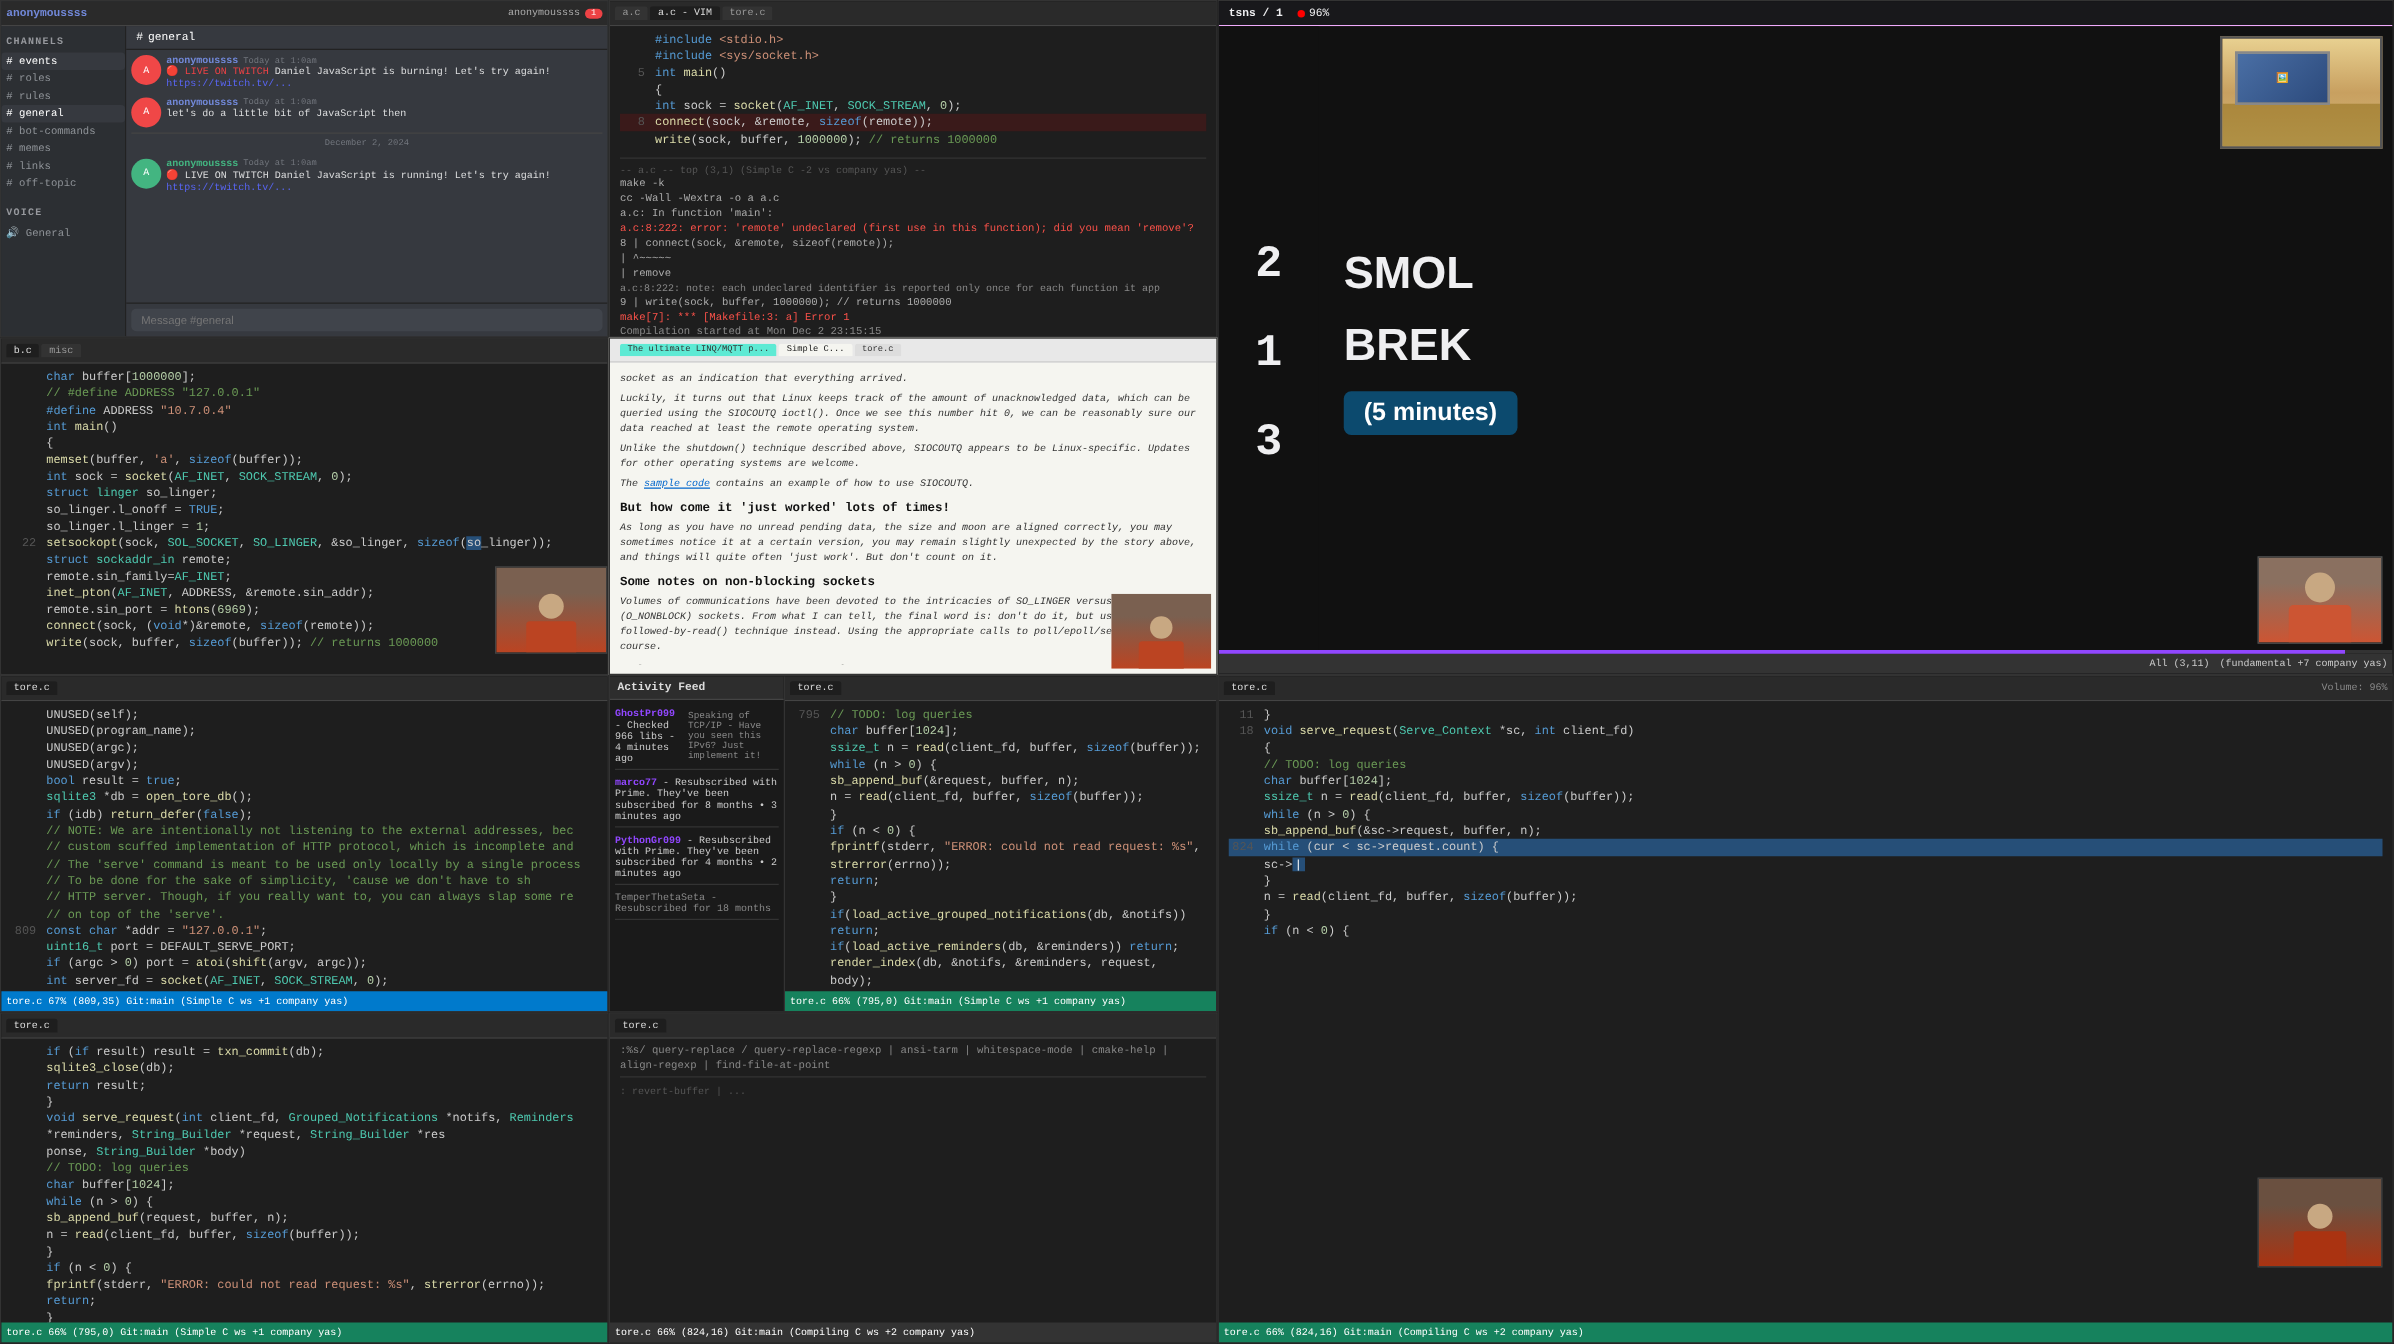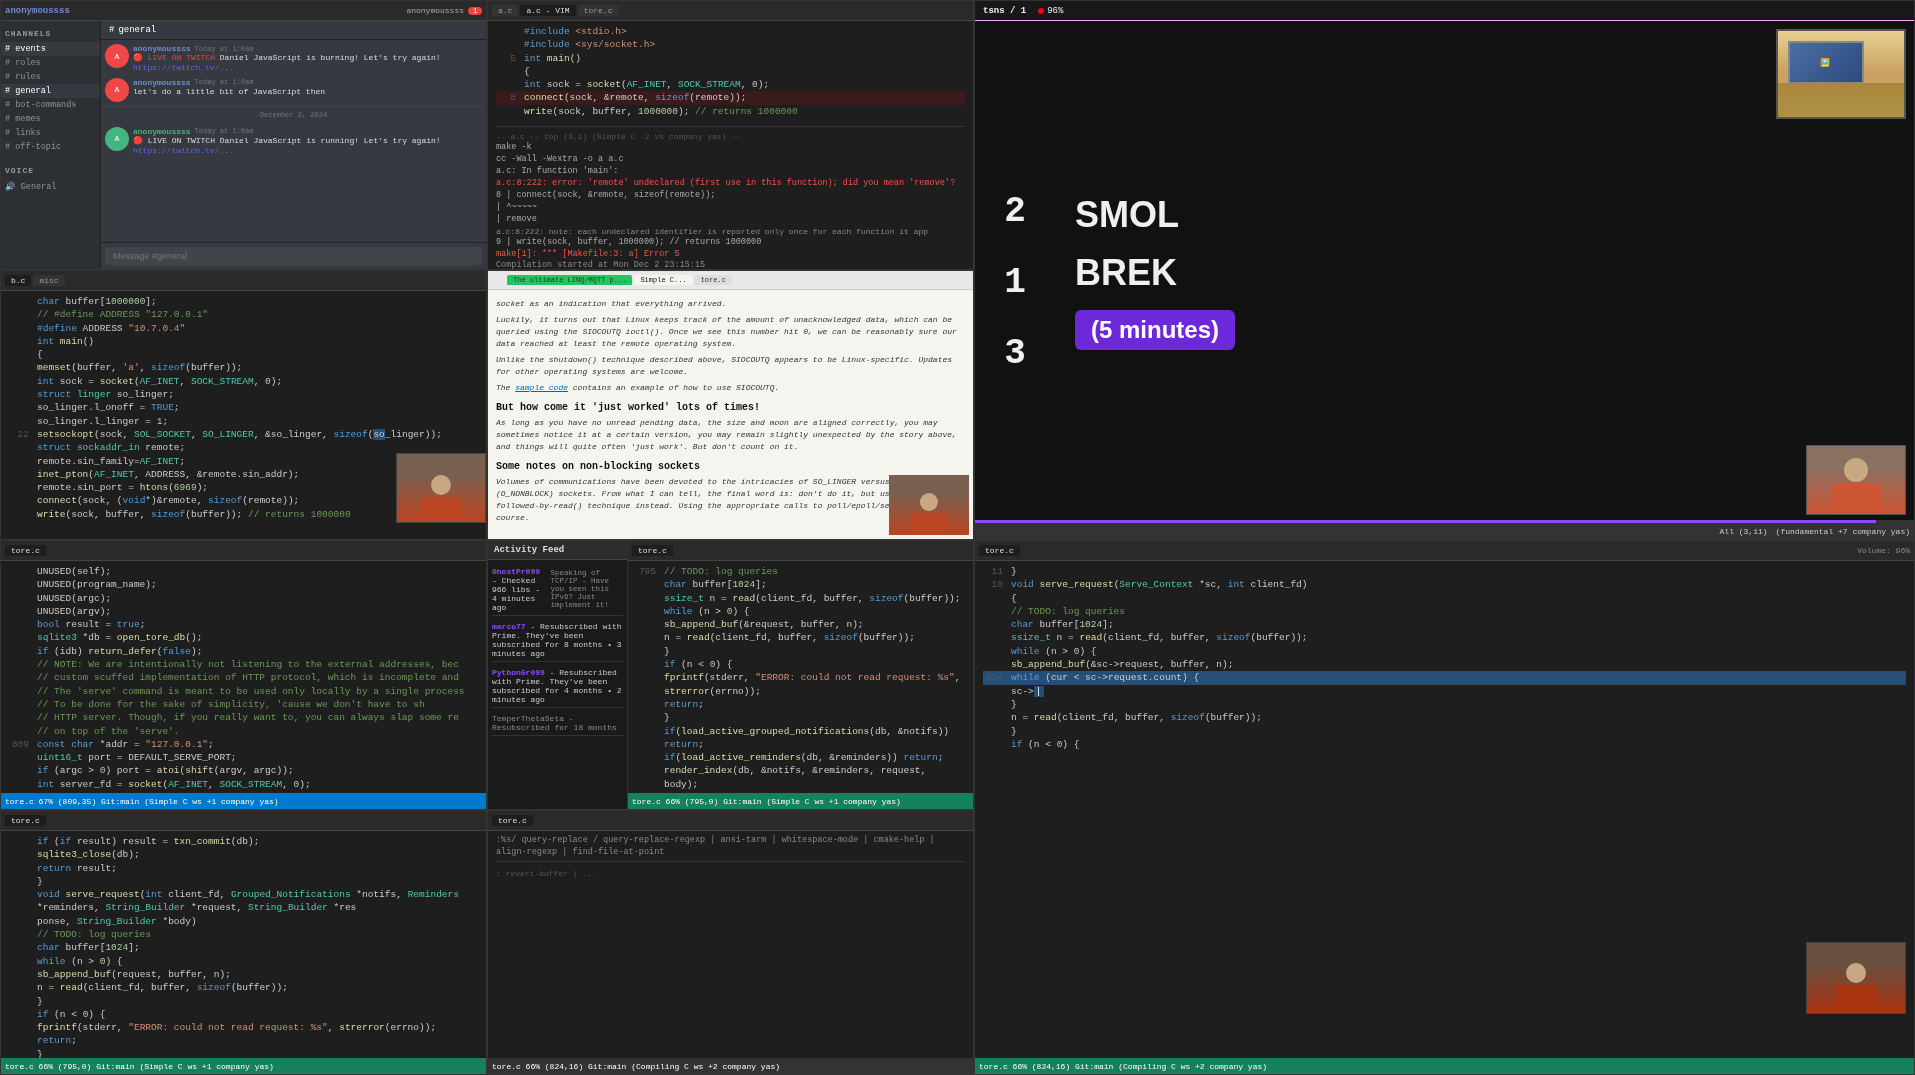--- a/index.html
+++ b/index.html
@@ -430,21 +430,21 @@
         <div style="color:#aaa; font-size:8.5px;">
           <div>make -k</div>
           <div>cc -Wall -Wextra -o a a.c</div>
           <div>a.c: In function 'main':</div>
           <div class="err">a.c:8:222: error: 'remote' undeclared (first use in this function); did you mean 'remove'?</div>
           <div>  8 |     connect(sock, &amp;remote, sizeof(remote));</div>
           <div>    |               ^~~~~~</div>
           <div>    |               remove</div>
           <div style="color:#888; font-size:8px;">a.c:8:222: note: each undeclared identifier is reported only once for each function it app</div>
           <div>  9 |    write(sock, buffer, 1000000);   // returns 1000000</div>
-          <div class="err">make[1]: *** [Makefile:3: a] Error 5</div>
+          <div class="err">make[7]: *** [Makefile:3: a] Error 1</div>
           <div style="color:#888;">Compilation started at Mon Dec  2 23:15:15</div>
         </div>
       </div>
     </div>
     <div class="status-bar">
       
     </div>
   </div>
 
   <div class="panel" style="grid-column:3; grid-row:1/3; background:#0e0e10; display:flex; flex-direction:column;">
@@ -462,21 +462,21 @@
 
       <div style="width:80px; display:flex; flex-direction:column; align-items:center; justify-content:center; gap:30px; background:#111; padding-top:20px;">
         <span style="font-size:36px; font-weight:bold; color:#efeff1;">2</span>
         <span style="font-size:36px; font-weight:bold; color:#efeff1;">1</span>
         <span style="font-size:36px; font-weight:bold; color:#efeff1;">3</span>
       </div>
 
       <div style="flex:1; display:flex; flex-direction:column; align-items:flex-start; justify-content:center; padding-left:20px; gap:16px;">
         <div style="font-size:36px; font-weight:bold; color:#efeff1; font-family:Arial,sans-serif;">SMOL</div>
         <div style="font-size:36px; font-weight:bold; color:#efeff1; font-family:Arial,sans-serif;">BREK</div>
-        <div style="background:#6d28d9; padding:6px 16px; border-radius:6px; font-size:24px; font-weight:bold; color:#fff; font-family:Arial,sans-serif;">(5 minutes)</div>
+        <div style="background:#0c4a6e; padding:6px 16px; border-radius:6px; font-size:20px; font-weight:bold; color:#fff; font-family:Arial,sans-serif;">(5 minutes)</div>
       </div>
 
       <div class="thumbnail-area">
         <div class="thumbnail-room">
 
           <div style="position:absolute; bottom:0; width:100%; height:40%; background:#8b6914; opacity:0.5;"></div>
           <div style="position:absolute; top:10px; left:10px; width:60%; height:50%; background:#c8a060; border:2px solid #888;">
             <div style="width:100%; height:100%; background:linear-gradient(135deg, #4a6fa5 0%, #2c4a7c 100%); display:flex; align-items:center; justify-content:center;">
               <span style="color:#fff; font-size:8px;">🖼️</span>
             </div>
@@ -593,21 +593,21 @@
       <div style="width:100%; height:100%; background:linear-gradient(180deg, #7a6050 30%, #bb4422 100%); display:flex; flex-direction:column; align-items:center; justify-content:flex-end;">
         <div style="width:20px; height:20px; background:#c8a882; border-radius:50%; margin-bottom:2px;"></div>
         <div style="width:40px; height:25px; background:#bb4422; border-radius:3px 3px 0 0;"></div>
       </div>
     </div>
   </div>
 
   <div class="panel blog-panel" style="grid-column:2; grid-row:2;">
     <div class="blog-header">
       <div class="tab-bar">
-        <div class="tab" style="background:#22c55e; color:#333; font-size:7px;margin-left:11px;">The ultimate LINQ/MQTT p...</div>
+        <div class="tab" style="background:#5eead4; color:#333; font-size:7px;">The ultimate LINQ/MQTT p...</div>
         <div class="tab active" style="background:#f5f5f0; color:#111; font-size:7px;">Simple C...</div>
         <div class="tab" style="background:#ddd; color:#333; font-size:7px;">tore.c</div>
       </div>
     </div>
     <div class="blog-content">
       <p>socket as an indication that everything arrived.</p>
       <p>Luckily, it turns out that Linux keeps track of the amount of unacknowledged data, which can be queried using the SIOCOUTQ ioctl(). Once we see this number hit 0, we can be reasonably sure our data reached at least the remote operating system.</p>
       <p>Unlike the shutdown() technique described above, SIOCOUTQ appears to be Linux-specific. Updates for other operating systems are welcome.</p>
       <p>The <span style="color:#0066cc; text-decoration:underline;">sample code</span> contains an example of how to use SIOCOUTQ.</p>
 

